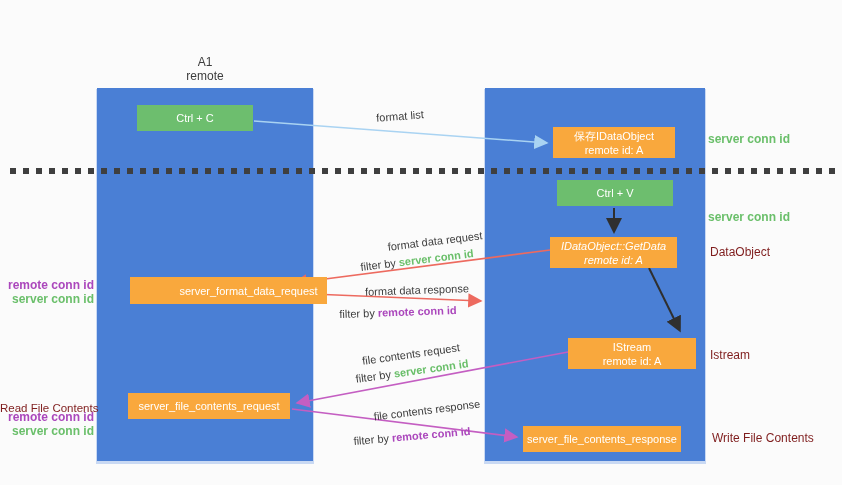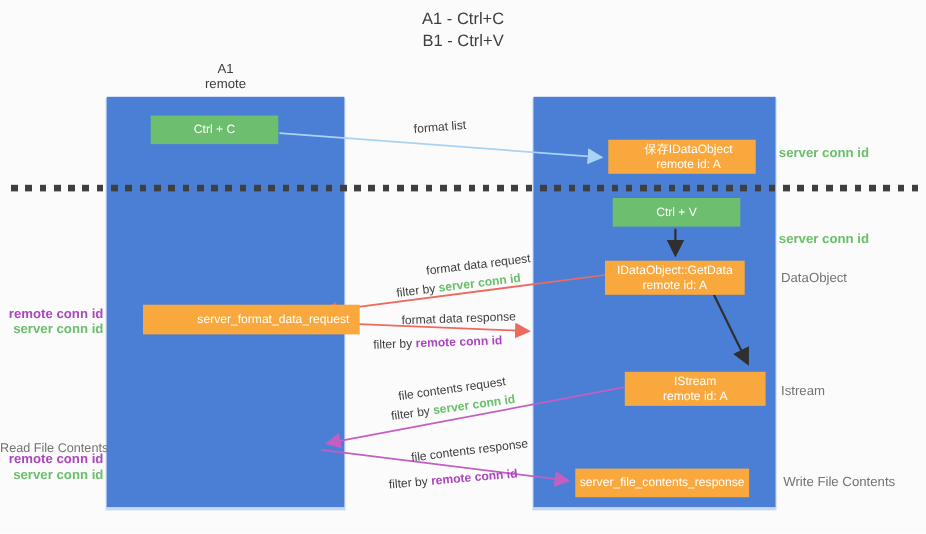--- a/index.html
+++ b/index.html
@@ -40,44 +40,40 @@
   }
   .node.green{background:var(--green-box);}
   .node.orange{background:var(--orange-box);}
   .svglayer{position:absolute;left:0;top:0;z-index:2;pointer-events:none;}
   .flow-label{
     position:absolute;z-index:4;text-align:center;
     font-size:11px;line-height:14px;color:#3d3d3d;white-space:nowrap;
   }
   .side-label{
     position:absolute;z-index:4;font-size:12px;line-height:14px;
-    color:#737373;white-space:nowrap;
+    color:#7f1d1d;white-space:nowrap;
   }
   .side-label.rightcol{left:708px;}
   .side-label.leftcol{left:0px;width:94px;text-align:right;}
   .green-t{color:var(--green-text);font-weight:bold;}
   .purple-t{color:var(--purple-text);font-weight:bold;}
   .mk-blue{fill:var(--blue-arrow);}
   .mk-red{fill:var(--red-arrow);}
   .mk-mag{fill:var(--magenta-arrow);}
   .mk-blk{fill:var(--black-arrow);}
   .st-blue{stroke:var(--blue-arrow);}
   .st-red{stroke:var(--red-arrow);}
   .st-mag{stroke:var(--magenta-arrow);}
   .st-blk{stroke:var(--black-arrow);}
 </style>
 </head>
 <body>
 
 <div class="canvas">
 
-  <div class="title">
-    <div>A1 - Ctrl+C</div>
-    <div>B1 - Ctrl+V</div>
-  </div>
 
   <div class="lane-header" style="left:147px;top:55px;">
     <div>A1</div>
     <div>remote</div>
   </div>
 
   <div class="lane left"></div>
   <div class="lane right"></div>
 
   <div class="dashline" style="z-index:3;"></div>
@@ -102,37 +98,40 @@
     <line class="st-blk" x1="649" y1="268" x2="679" y2="329" stroke-width="2" marker-end="url(#mblk)"></line>
     <line class="st-red" x1="550" y1="250" x2="294" y2="283" stroke-width="1.6" marker-end="url(#mred)"></line>
     <line class="st-red" x1="288" y1="293" x2="481" y2="301" stroke-width="1.6" marker-end="url(#mred)"></line>
     <line class="st-mag" x1="568" y1="352" x2="297" y2="403" stroke-width="1.6" marker-end="url(#mmag)"></line>
     <line class="st-mag" x1="292" y1="409" x2="517" y2="437" stroke-width="1.6" marker-end="url(#mmag)"></line>
   </svg>
 
   <div class="node green" style="left:137px;top:105px;width:116px;height:26px;">
     <div>Ctrl + C</div>
   </div>
-  <div class="node orange" style="left:553px;top:127px;width:122px;height:31px;padding-left:12px;">
+  <div class="node orange" style="left:553px;top:127px;width:122px;height:31px;">
     <div>保存IDataObject</div>
     <div>remote id: A</div>
   </div>
   <div class="node green" style="left:557px;top:180px;width:116px;height:26px;">
     <div>Ctrl + V</div>
   </div>
-  <div class="node orange" style="left:550px;top:237px;width:127px;height:31px;">
+  <div class="node orange" style="left:550px;top:237px;width:127px;height:31px;font-style:italic;">
     <div>IDataObject::GetData</div>
     <div>remote id: A</div>
   </div>
   <div class="node orange" style="left:130px;top:277px;width:157px;height:27px;padding-left:40px;">
     <div>server_format_data_request</div>
   </div>
   <div class="node orange" style="left:568px;top:338px;width:128px;height:31px;">
     <div>IStream</div>
     <div>remote id: A</div>
+  </div>
+  <div class="node orange" style="left:128px;top:393px;width:162px;height:26px;">
+    <div>server_file_contents_request</div>
   </div>
   <div class="node orange" style="left:523px;top:426px;width:158px;height:26px;">
     <div>server_file_contents_response</div>
   </div>
 
   <div class="flow-label" style="left:330px;top:109px;width:140px;transform:rotate(-4.5deg);">format list</div>
 
   <div class="flow-label" style="left:360px;top:234px;width:150px;transform:rotate(-7deg);">format data request</div>
   <div class="flow-label" style="left:337px;top:253px;width:160px;transform:rotate(-7deg);"><span>filter by </span><span class="green-t">server conn id</span></div>
 

